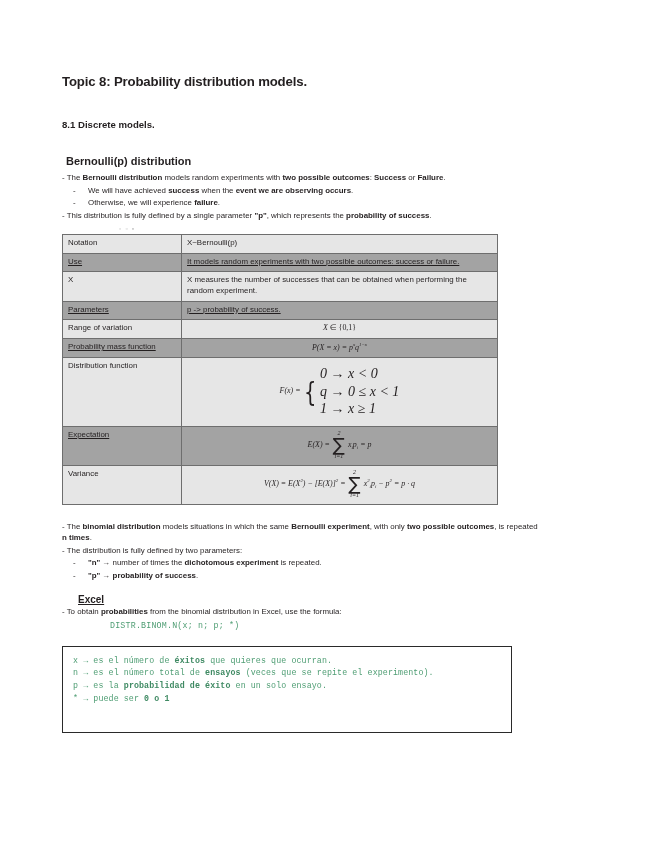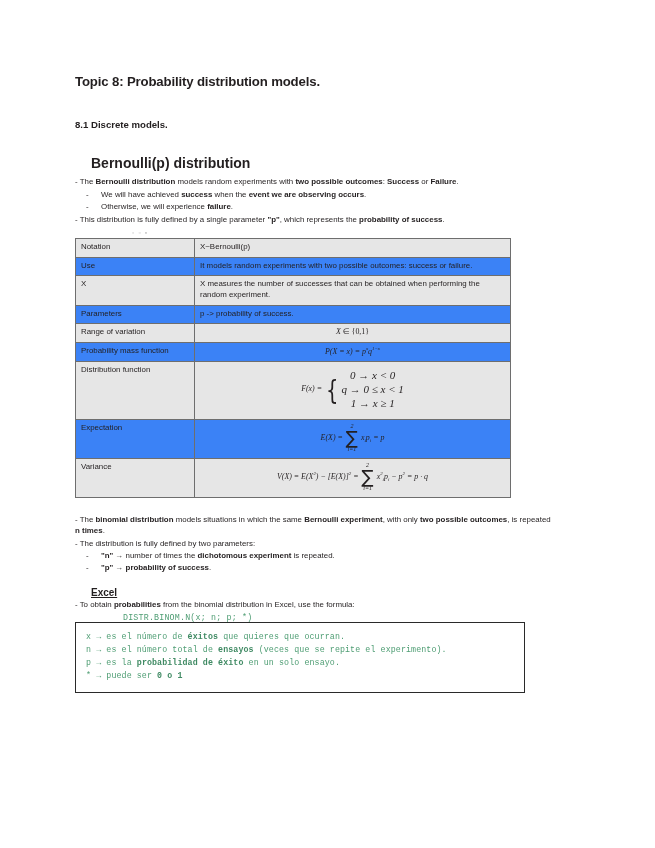--- a/index.html
+++ b/index.html
@@ -18,43 +18,43 @@
   }
   .page {
     position: absolute;
     left: 0; top: 0;
     width: 655px;
     height: 848px;
     background: #fff;
   }
   .content {
     position: absolute;
-    left: 75px;
+    left: 62px;
     top: 74px;
     width: 480px;
   }
 
   
   .doc-title {
     font-size: 13.2px;
     font-weight: bold;
     letter-spacing: -0.15px;
     margin: 0 0 29px 0;
     line-height: 1.2;
   }
   .section-title {
     font-size: 9.6px;
     font-weight: bold;
     margin: 0 0 24px 0;
     line-height: 1.2;
   }
   .sub-title {
-    font-size: 14px;
+    font-size: 11px;
     font-weight: bold;
-    margin: 0 0 3px 16px;
+    margin: 0 0 3px 4px;
     line-height: 1.35;
   }
 
   
   .para {
     font-size: 7.9px;
     line-height: 1.45;
     margin: 0 0 1px 0;
   }
   .para b { font-weight: bold; }
@@ -96,21 +96,21 @@
   table.props td {
     border: 1px solid #6e6e6e;
     font-size: 7.9px;
     line-height: 1.35;
     padding: 3px 5px 4px 5px;
     vertical-align: top;
     color: #231f20;
   }
   table.props td.k { width: 108px; }
   .row-a td { background: #e6e6e6; }
-  .row-b td { background: #3b82f6; }
+  .row-b td { background: #a3a3a3; text-decoration: underline; }
 
   .formula-cell {
     text-align: center;
     vertical-align: middle !important;
     font-family: "Liberation Serif", serif;
     font-style: italic;
     font-size: 9px;
     color: #3a3a3a;
   }
   .formula-cell .num { font-style: normal; }
@@ -158,46 +158,46 @@
   .cases .brace {
     font-size: 26px;
     line-height: 20px;
     font-style: normal;
     font-family: "DejaVu Sans", sans-serif;
     transform: scaleX(0.75);
     margin-right: 1px;
   }
   .cases .lines {
     display: inline-block;
-    text-align: center;
-    font-size: 11px;
+    text-align: left;
+    font-size: 14px;
     line-height: 1.25;
   }
 
   
   .excel-head {
     font-size: 10px;
     font-weight: bold;
     text-decoration: underline;
     margin: 0 0 1px 0;
     padding-left: 16px;
   }
   .code-line {
     font-family: "Liberation Mono", "DejaVu Sans Mono", monospace;
     font-size: 8.3px;
     color: #4e9d73;
     margin: 3px 0 0 0;
     letter-spacing: .2px;
     padding-left: 48px;
   }
   .code-box {
-    margin-top: 0;
+    margin-top: 16px;
     width: 450px;
     border: 1px solid #2a2a2a;
-    padding: 8px 10px 9px 10px;
+    padding: 8px 10px 26px 10px;
     box-sizing: border-box;
   }
   .code-box .cl {
     font-family: "Liberation Mono", "DejaVu Sans Mono", monospace;
     font-size: 8.3px;
     line-height: 1.55;
     color: #4e9d73;
     white-space: pre;
     letter-spacing: .1px;
   }

